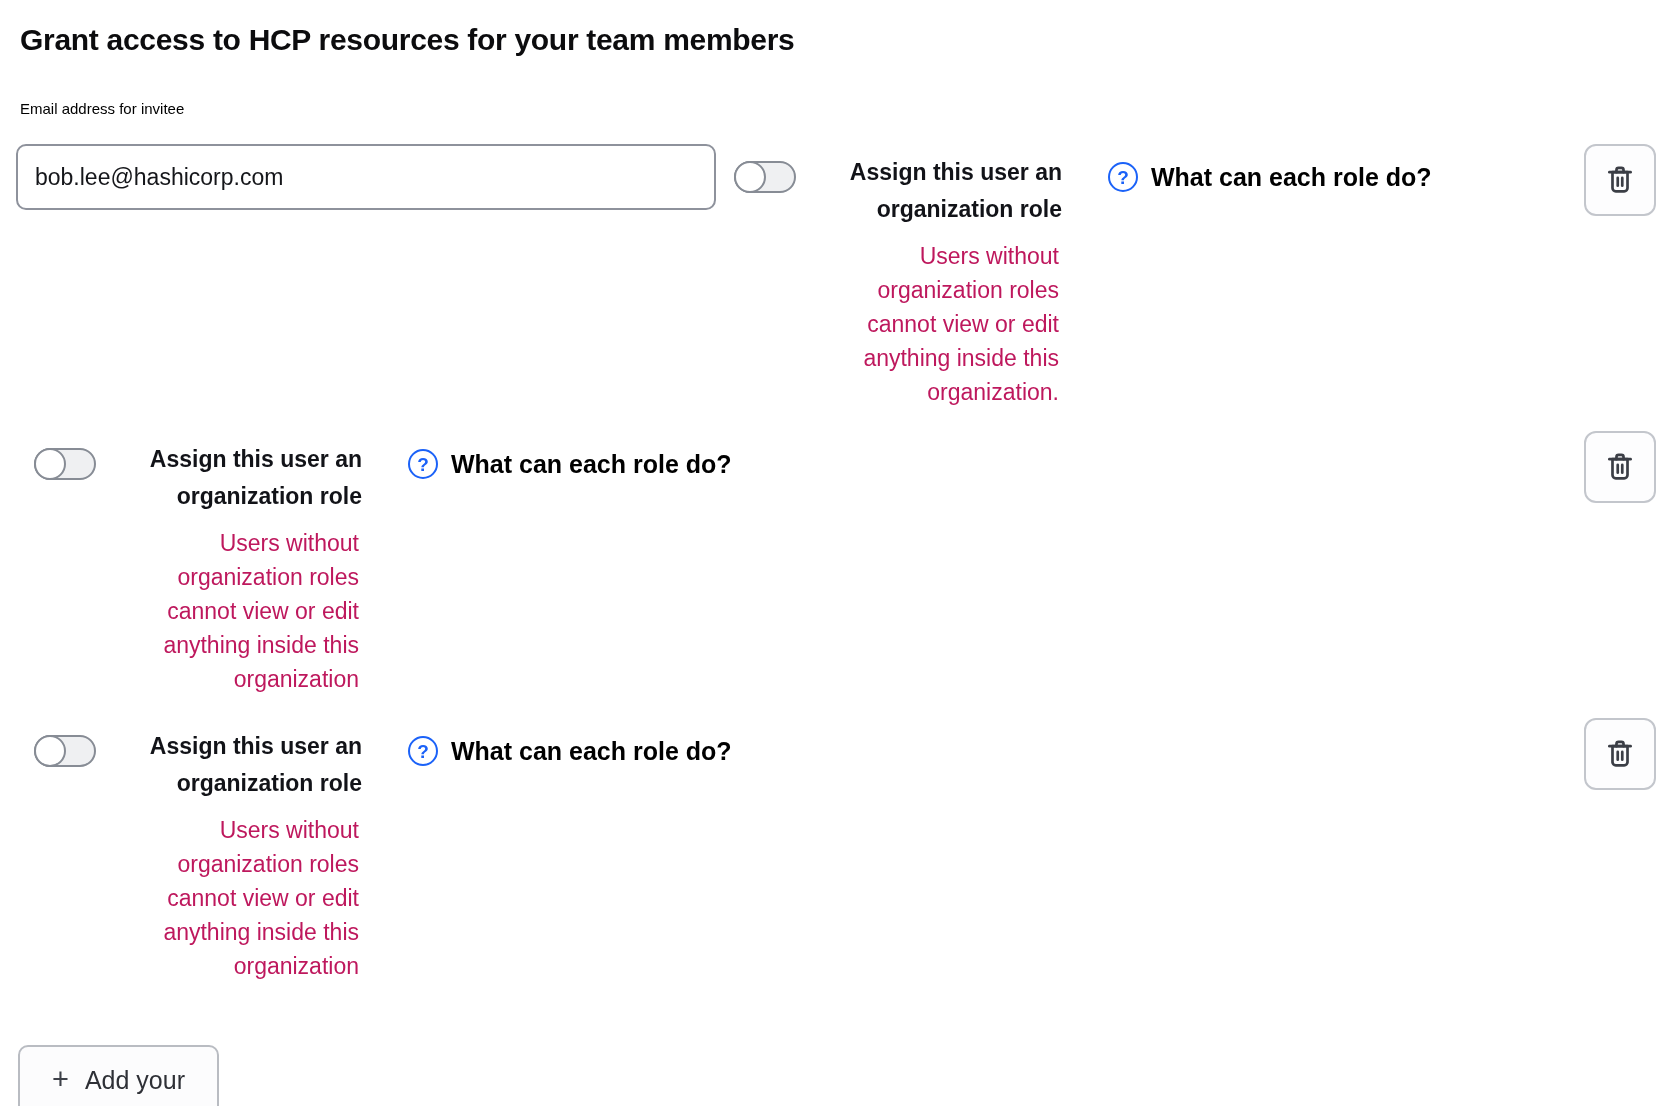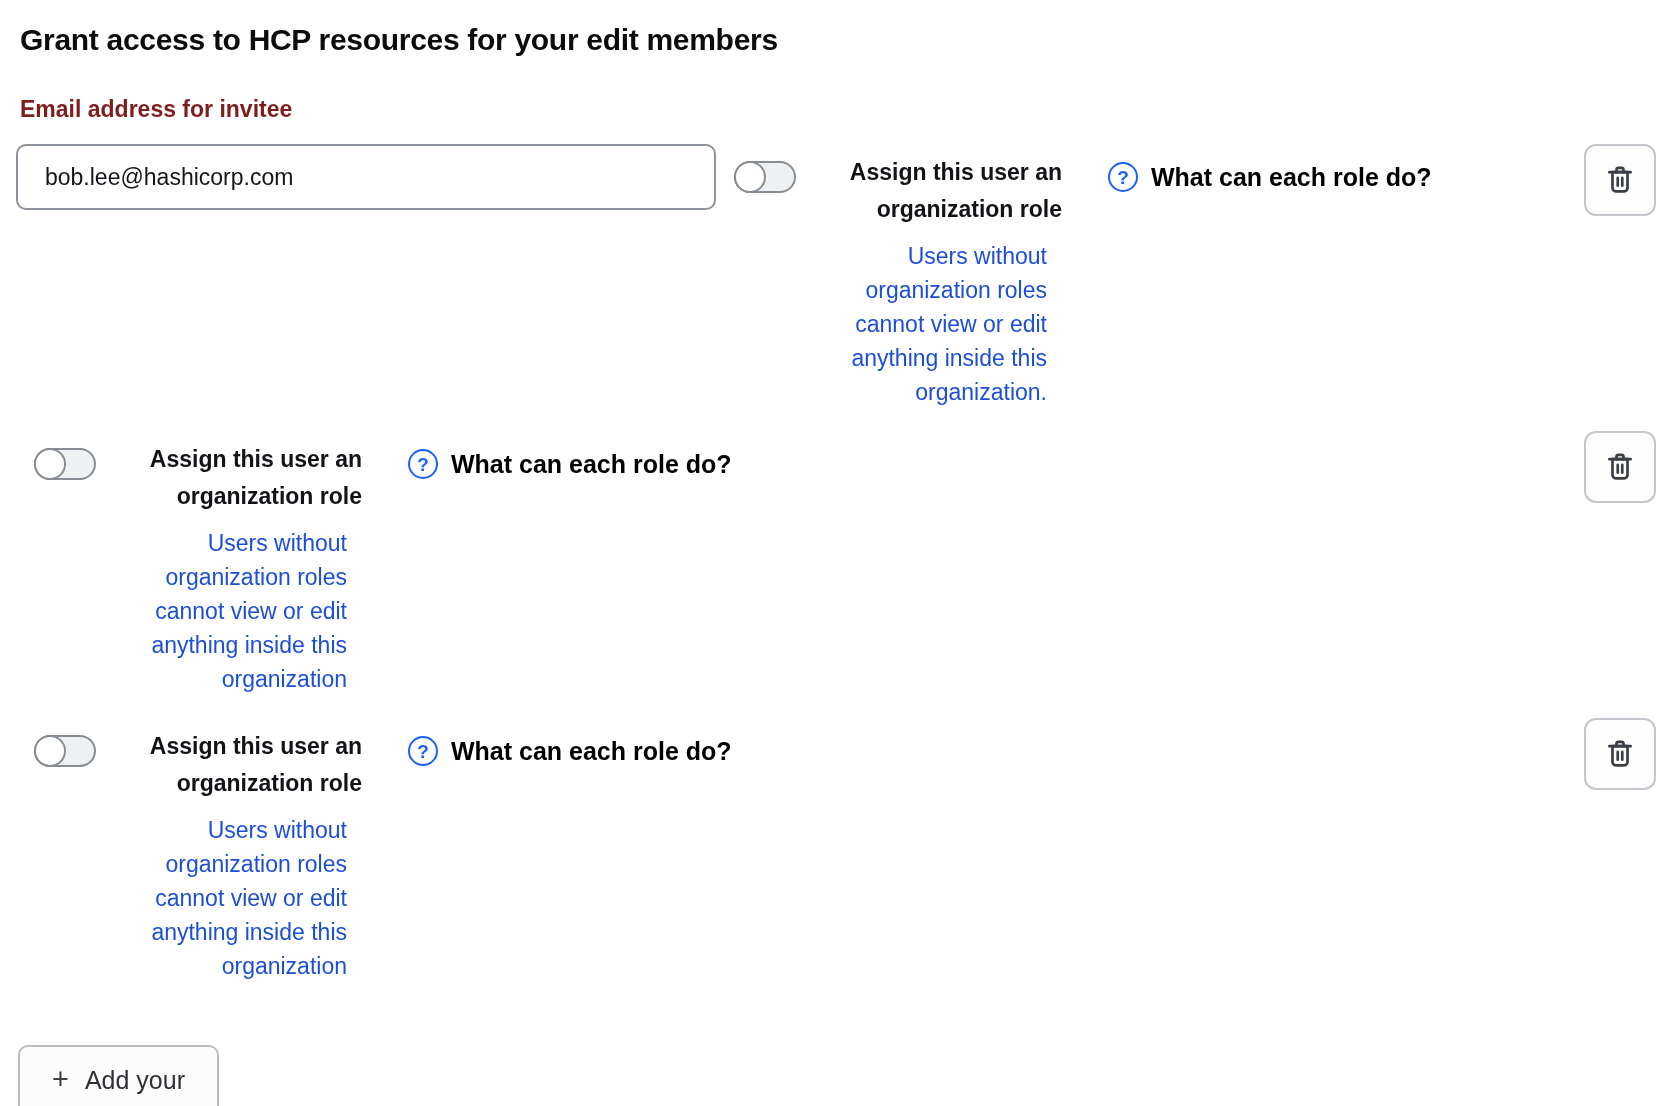--- a/index.html
+++ b/index.html
@@ -18,41 +18,41 @@
   }
   .page-title {
     font-size: 30px;
     font-weight: 700;
     letter-spacing: -0.3px;
     color: #0c0c0e;
     margin: 6px 0 0 4px;
     line-height: 36px;
   }
   .email-label {
-    font-size: 23px;
-    font-weight: 700;
-    color: #7f1d1d;
+    font-size: 15px;
+    font-weight: 400;
+    color: #000000;
     margin: 38px 0 0 4px;
     line-height: 26px;
   }
   .rows {
     margin-top: 22px;
   }
   .invite-row {
     display: flex;
     align-items: flex-start;
     margin-bottom: 22px;
   }
   .email-input {
     width: 700px;
     height: 66px;
     box-sizing: border-box;
     border: 2px solid #8e929c;
     border-radius: 10px;
-    padding: 0 27px;
+    padding: 0 17px;
     font-family: "Liberation Sans", sans-serif;
     font-size: 23px;
     color: #15161a;
     background: #ffffff;
     outline: none;
     flex: 0 0 auto;
   }
   .toggle {
     flex: 0 0 auto;
     margin-left: 18px;
@@ -86,24 +86,25 @@
   }
   .assign-label {
     font-size: 23px;
     font-weight: 700;
     color: #121318;
     line-height: 37px;
   }
   .assign-helper {
     font-size: 23px;
     font-weight: 400;
-    color: #1d4ed8;
+    color: #be185d;
     line-height: 34px;
     margin-top: 11px;
     width: 235px;
+    margin-left: 12px;
   }
   .help-block {
     flex: 0 0 auto;
     margin-left: 46px;
     height: 66px;
     display: flex;
     align-items: center;
     gap: 13px;
     cursor: pointer;
   }
@@ -168,21 +169,21 @@
     color: #3d4048;
     line-height: 1;
     margin-top: -2px;
   }
 </style>
 </head>
 <body>
 
 <div class="page">
 
-  <h1 class="page-title">Grant access to HCP resources for your edit members</h1>
+  <h1 class="page-title">Grant access to HCP resources for your team members</h1>
 
   <div class="email-label">Email address for invitee</div>
 
   <div class="rows">
 
     <div class="invite-row">
       <input class="email-input" type="text" value="bob.lee@hashicorp.com" style="">
       <div class="toggle">
         <div class="toggle-knob"></div>
       </div>

